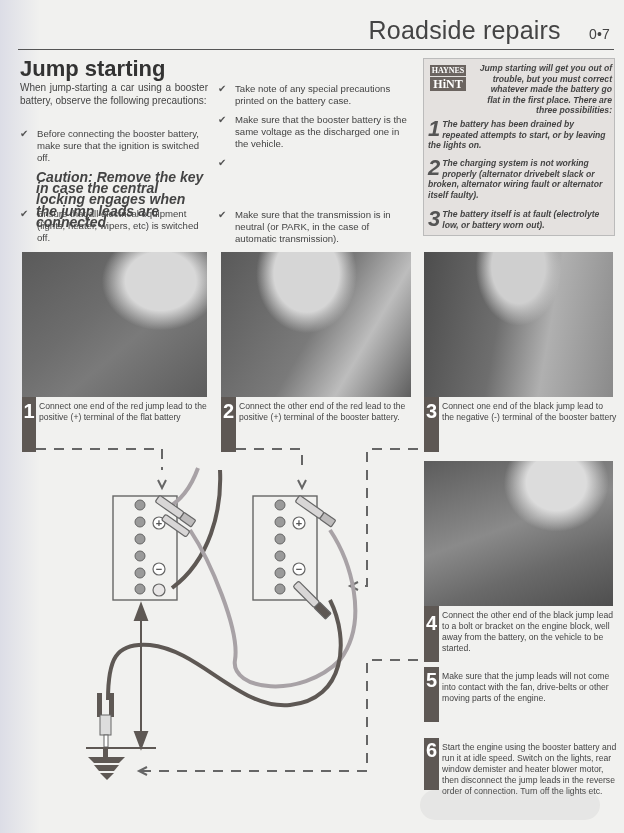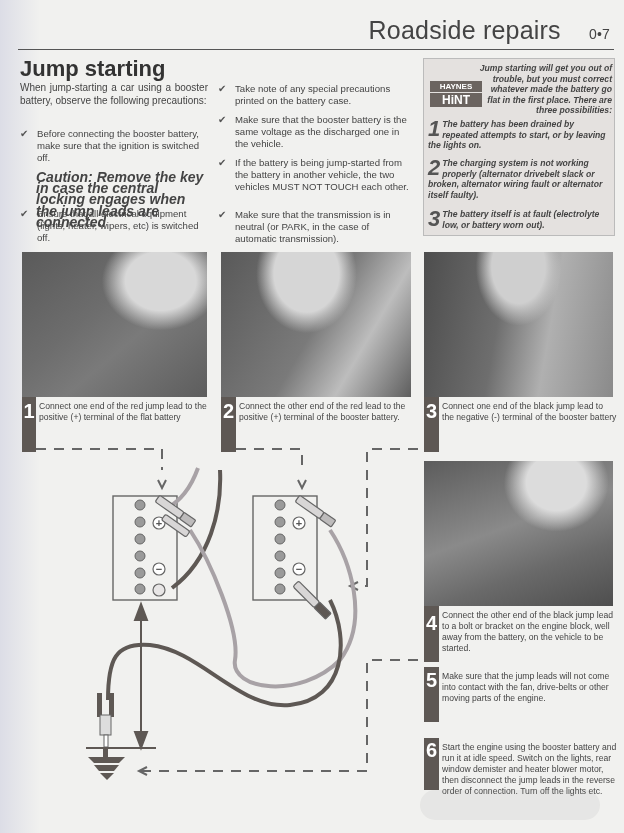--- a/index.html
+++ b/index.html
@@ -41,21 +41,21 @@
   }
   .caution {
     position: absolute; left: 36px; top: 172px; width: 172px;
     font-size: 14px; line-height: 11.2px; font-weight: bold; font-style: italic; color: #444;
   }
   .hint-box {
     position: absolute; left: 423px; top: 58px; width: 192px; height: 178px;
     background: #e4e1df; border: 1px solid #bbb;
   }
   .hint-badge {
-    position: absolute; left: 6px; top: 22px; width: 52px;
+    position: absolute; left: 6px; top: 6px; width: 36px; font-family: Liberation Serif, serif;
   }
   .hint-badge .top {
     background: #6b6460; color: #fff; font-size: 8px; font-weight: bold;
     text-align: center; height: 11px; line-height: 11px;
   }
   .hint-badge .bot {
     background: #6b6460; color: #fff; font-size: 12px; font-weight: bold;
     text-align: center; height: 14px; line-height: 14px; margin-top: 1px;
   }
   .hint-text {
@@ -122,21 +122,20 @@
 <div class="bullet" style="left:218px; top:83px; width:195px;">
   <span class="tick">✔</span>
   <span>Take note of any special precautions printed on the battery case.</span>
 </div>
 <div class="bullet" style="left:218px; top:114px; width:195px;">
   <span class="tick">✔</span>
   <span>Make sure that the booster battery is the same voltage as the discharged one in the vehicle.</span>
 </div>
 <div class="bullet" style="left:218px; top:157px; width:195px;">
   <span class="tick">✔</span>
-  <span>If the battery is being jump-started from the battery in another vehicle, the two vehicles MUST NOT TOUCH each other.</span>
 </div>
 <div class="bullet" style="left:218px; top:209px; width:195px;">
   <span class="tick">✔</span>
   <span>Make sure that the transmission is in neutral (or PARK, in the case of automatic transmission).</span>
 </div>
 
 <div class="hint-box">
   <div class="hint-badge">
     <div class="top">HAYNES</div>
     <div class="bot">HiNT</div>

